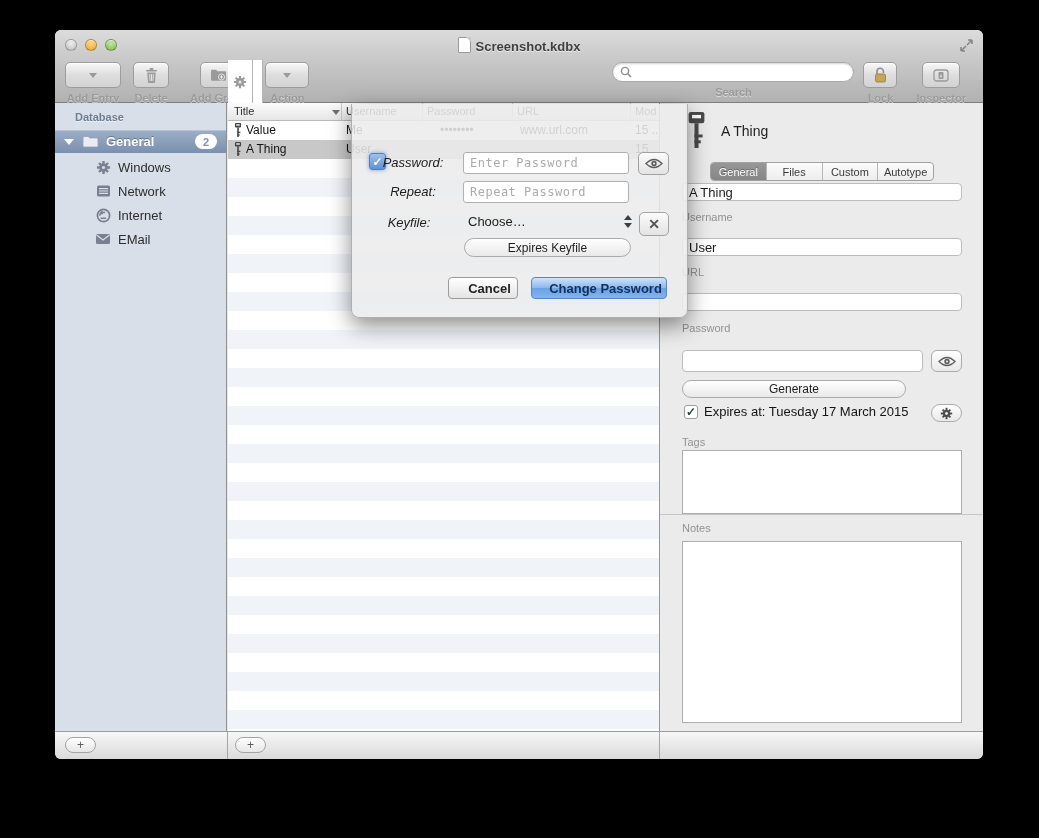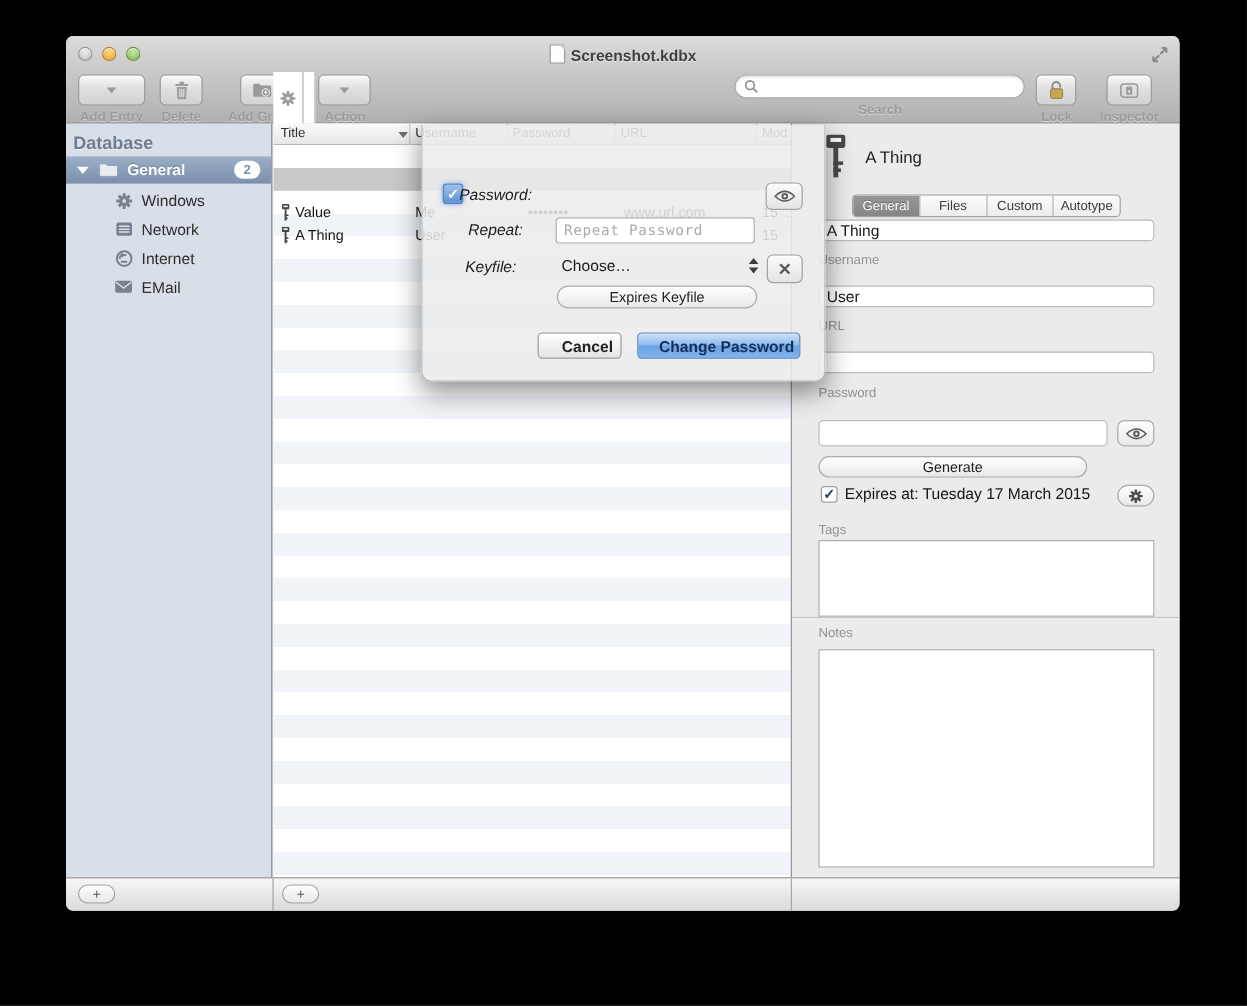--- a/index.html
+++ b/index.html
@@ -28,42 +28,42 @@
   .seg{display:flex;align-items:center;justify-content:center;height:100%;}
   .seg.main{width:34px;border-right:1px solid #b3b3b3;}
   .seg.arrow{width:18px;}
   .caret{width:0;height:0;border-left:4px solid transparent;border-right:4px solid transparent;border-top:5px solid #9a9a9a;}
   .searchwrap{display:flex;flex-direction:column;align-items:center;margin-left:auto;}
   .searchfield{width:242px;height:20px;border-radius:11px;border:1px solid #a9a9a9;background:#fff;
     box-shadow:inset 0 1px 2px rgba(0,0,0,.18);display:flex;align-items:center;padding-left:7px;box-sizing:border-box;}
   
   .content{position:absolute;left:0;top:73px;width:100%;height:628px;}
   .sidebar{position:absolute;left:0;top:0;width:172px;height:100%;background:#d8dfe8;border-right:1px solid #8d8d8d;box-sizing:border-box;}
-  .db-header{position:absolute;left:6px;top:8px;font-size:15px;font-weight:700;color:#6e7c90;text-shadow:0 1px 0 rgba(255,255,255,.6);}
+  .db-header{position:absolute;left:20px;top:8px;font-size:11px;font-weight:700;color:#6e7c90;text-shadow:0 1px 0 rgba(255,255,255,.6);}
   .group-row{position:absolute;left:0;top:27px;width:100%;height:23px;
     background:linear-gradient(#9cafc7,#7b90ae);display:flex;align-items:center;box-shadow:inset 0 1px 0 rgba(255,255,255,.25);}
   .disclosure{width:0;height:0;border-left:5px solid transparent;border-right:5px solid transparent;border-top:6px solid #fff;margin:0 8px 0 9px;opacity:.95;}
   .group-row .glabel{color:#fff;font-size:13px;font-weight:700;text-shadow:0 -1px 0 rgba(0,0,0,.3);margin-left:7px;}
   .badge{margin-left:auto;margin-right:9px;background:#fff;border-radius:9px;min-width:22px;height:15px;display:flex;align-items:center;justify-content:center;
     font-size:11px;font-weight:700;color:#7e91ac;}
   .side-item{position:absolute;left:0;width:100%;height:24px;display:flex;align-items:center;padding-left:40px;box-sizing:border-box;}
   .side-item .silabel{font-size:13px;color:#2d2d2d;margin-left:7px;}
   .sicon{width:16px;height:16px;display:flex;align-items:center;justify-content:center;}
   
   .main{position:absolute;left:173px;top:0;width:431px;height:100%;background:#fff;}
   .thead{position:absolute;left:0;top:0;width:100%;height:18px;background:linear-gradient(#fbfbfb,#e6e6e6);
     border-bottom:1px solid #b9b9b9;box-sizing:border-box;font-size:11px;color:#2e2e2e;}
   .thead .hcell{position:absolute;top:2px;}
   .hline{position:absolute;top:0;width:1px;height:18px;background:#c9c9c9;}
   .sortarrow{position:absolute;left:104px;top:7px;width:0;height:0;border-left:4px solid transparent;border-right:4px solid transparent;border-top:5px solid #6f6f6f;}
   .tbody{position:absolute;left:0;top:18px;width:100%;height:610px;
     background:repeating-linear-gradient(180deg,#fff 0 19px,#f0f4f9 19px 38px);}
   .trow{position:absolute;left:0;width:100%;height:19px;font-size:12px;color:#141414;}
   .trow.selected{background:#c8c8c8;}
-  .trow span{position:absolute;top:2px;white-space:nowrap;margin-top:47px;}
+  .trow span{position:absolute;top:2px;white-space:nowrap;}
   .rowkey{position:absolute;left:5px;top:2px;}
   
   .inspector{position:absolute;left:604px;top:0;width:324px;height:100%;background:#ebebeb;border-left:1px solid #969696;box-sizing:border-box;}
   .insp-title{position:absolute;left:61px;top:20px;font-size:14px;color:#1d1d1d;}
   .bigkey{position:absolute;left:24px;top:9px;}
   .tabs{position:absolute;left:50px;top:59px;width:224px;height:19px;display:flex;border:1px solid #a2a2a2;border-radius:4px;
     background:linear-gradient(#fbfbfb,#ededed);overflow:hidden;box-sizing:border-box;}
   .tab{flex:1;display:flex;align-items:center;justify-content:center;font-size:11px;color:#3a3a3a;border-left:1px solid #b5b5b5;cursor:default;}
   .tab:first-child{border-left:none;}
   .tab.sel{background:linear-gradient(#979797,#868686);color:#fff;text-shadow:0 -1px 0 rgba(0,0,0,.3);}
@@ -433,20 +433,21 @@
   <div class="bottombar">
     <button class="addpill" style="left:10px">+</button>
     <i class="bb-div" style="left:172px"></i>
     <button class="addpill" style="left:180px">+</button>
     <i class="bb-div" style="left:604px"></i>
   </div>
 
   <div class="sheet">
     <span class="bluecb">✓</span>
     <span class="row-label" style="left:16px;top:51px">Password:</span>
+    <input class="sfield" style="top: 48px;" placeholder="Enter Password">
     <div class="sqbtn" style="left:286px;top:48px">
       <span>
         <svg width="18" height="11" viewBox="0 0 18 11">
             <path d="M1 5.5 Q9 -2.5 17 5.5 Q9 13.5 1 5.5Z" fill="none" stroke="#5c5c5c" stroke-width="1.3"></path>
             <circle cx="9" cy="5.5" r="2.7" fill="#5c5c5c"></circle>
             <circle cx="9" cy="5.5" r="1" fill="#fff"></circle>
           </svg>
       </span>
     </div>
 

